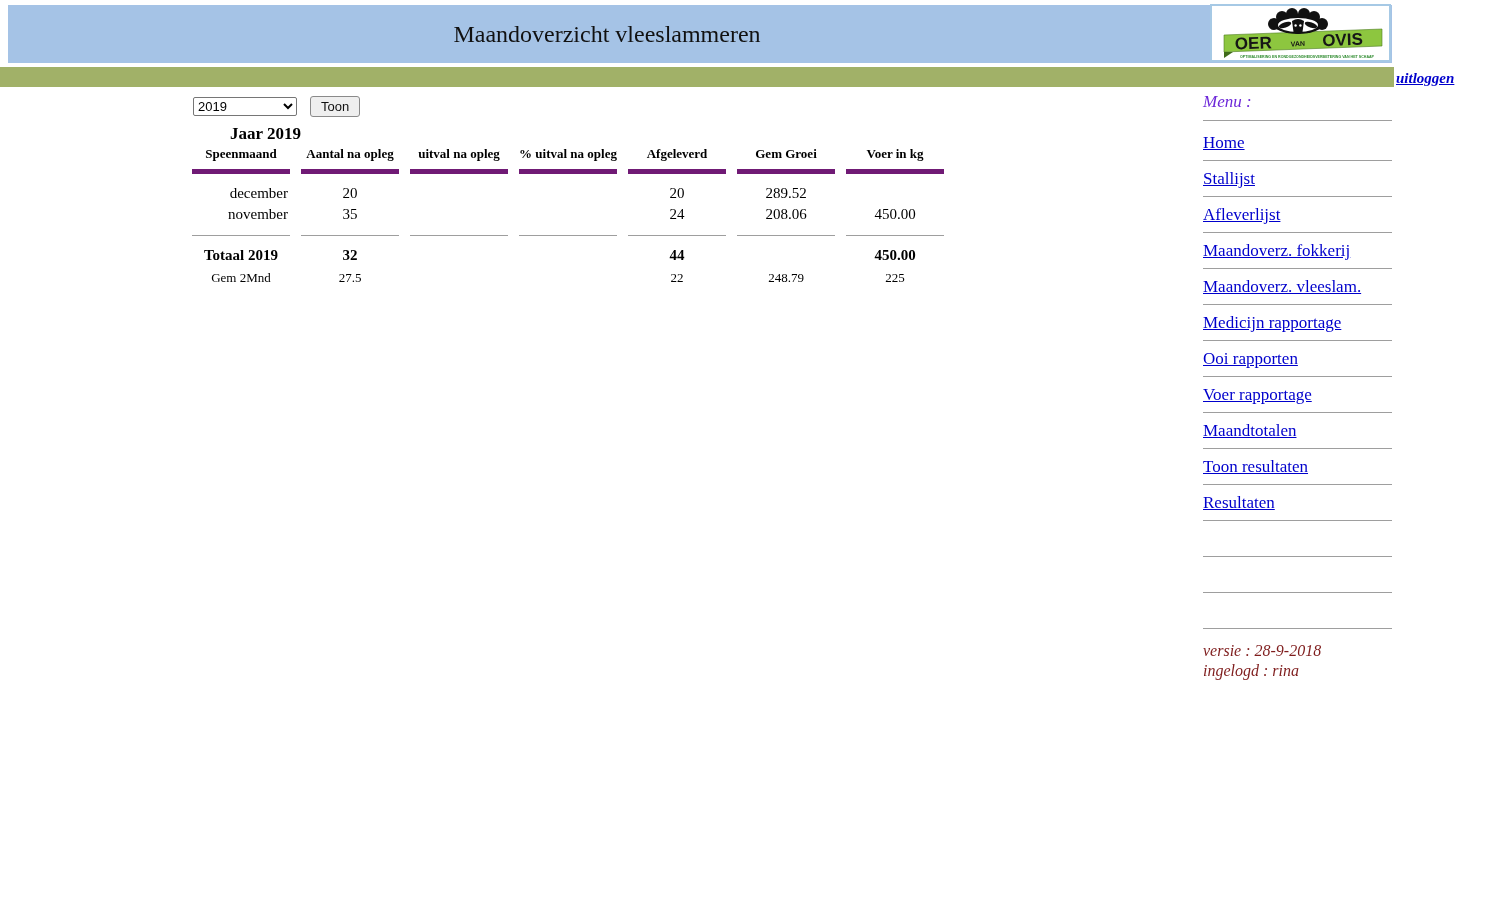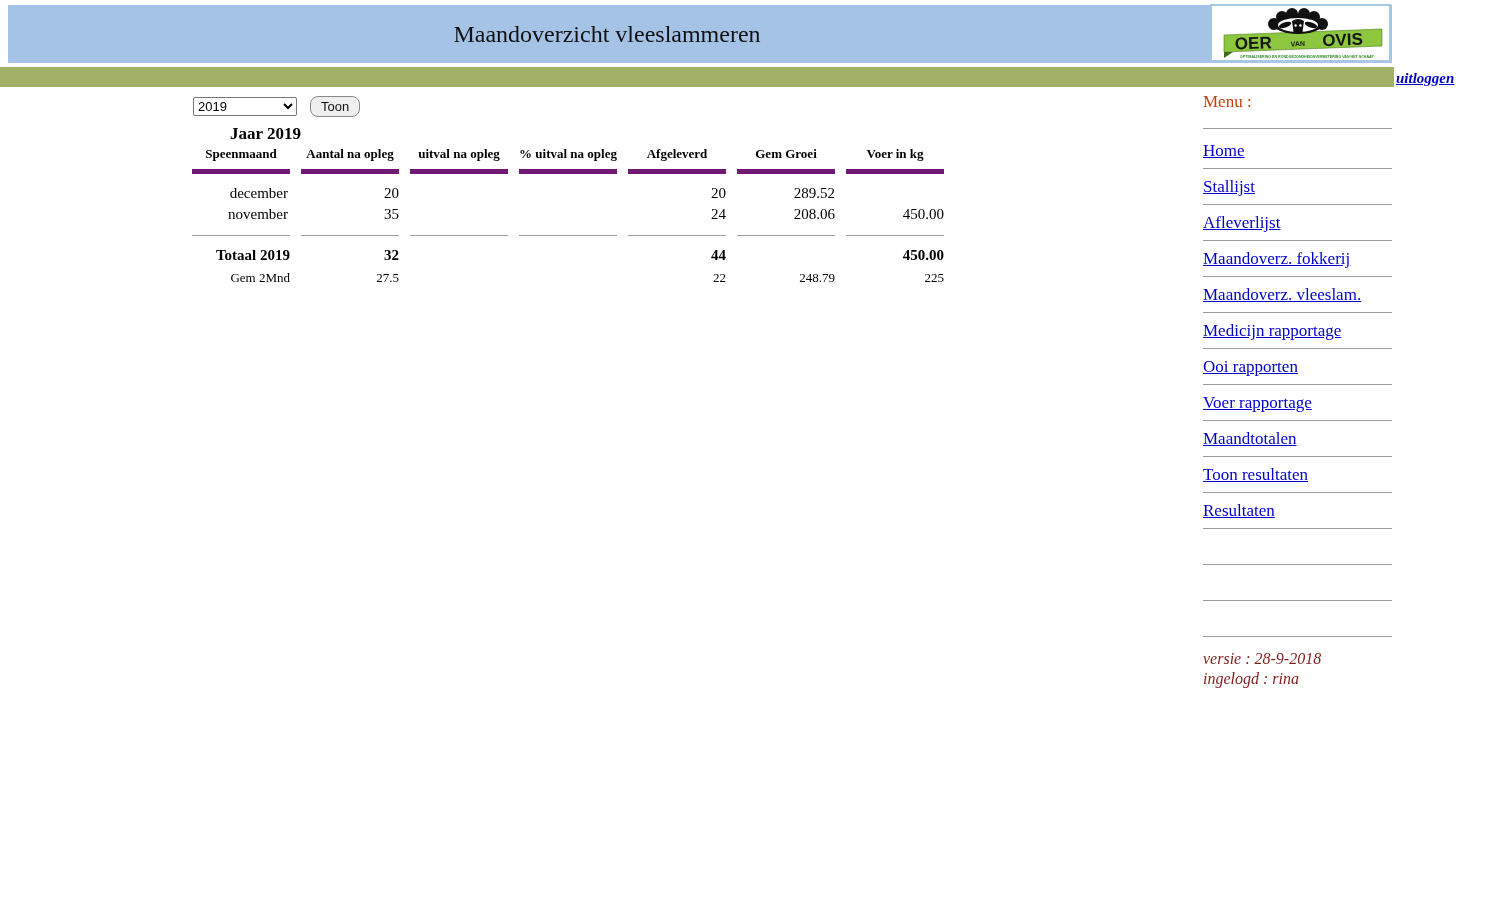--- a/index.html
+++ b/index.html
@@ -21,41 +21,41 @@
                  text-decoration:underline; cursor:pointer; }
 
   
   .controls    { position:absolute; left:193px; top:96px;
                  font-family:"Liberation Sans","DejaVu Sans",sans-serif; }
   .year-select { width:104px; height:19px; font-size:13px;
                  font-family:"Liberation Sans","DejaVu Sans",sans-serif;
                  border:1px solid #767676; border-radius:2px; background:#fff; }
   .toon-btn    { margin-left:13px; height:21px; padding:1px 10px 2px; font-size:13px;
                  font-family:"Liberation Sans","DejaVu Sans",sans-serif;
-                 background:#efefef; border:1px solid #8a8a8a; border-radius:8px;
+                 background:#efefef; border:1px solid #8a8a8a; border-radius:3px;
                  color:#111; cursor:pointer; }
 
   
   .report-caption { position:absolute; left:181px; top:124px; width:120px;
                     text-align:right; font-size:17px; font-weight:bold; }
   .report-table { position:absolute; left:181px; top:146px;
                   border-collapse:separate; border-spacing:11px 0; }
   .report-table th { width:98px; font-size:13px; font-weight:bold; text-align:center;
                      padding:0 0 7px; border-bottom:5px solid #701a75; white-space:nowrap; }
-  .report-table td { width:98px; text-align:right; font-size:15px; line-height:21px;
+  .report-table td { width:98px; text-align:center; font-size:15px; line-height:21px;
                      white-space:nowrap; }
   tr.row-first td  { padding-top:9px; }
   td.month-cell    { text-align:right; padding-right:2px; }
   tr.rule-row td   { height:11px; border-bottom:1px solid #9e9e9e; }
   tr.total-row td  { font-weight:bold; padding-top:9px; }
   tr.avg-row td    { font-size:13px; line-height:18px; padding-top:3px; }
 
   
   .menu { position:absolute; left:1203px; top:90px; width:189px; font-size:17px; }
-  .menu-title { padding:2px 0 16px; border-bottom:1px solid #9e9e9e; color:#c2410c; }
+  .menu-title { padding:2px 0 8px; border-bottom:1px solid #9e9e9e; color:#6d28d9;font-style:italic; }
   .menu-item  { display:block; padding:8px 0 7px; border-bottom:1px solid #9e9e9e; }
   .menu-item.first { padding-top:12px; }
   .menu-item a { color:#0000cc; text-decoration:underline; cursor:pointer; }
   .menu-empty { height:36px; border-bottom:1px solid #9e9e9e; }
   .menu-footer { margin-top:12px; font-size:16px; font-style:italic; color:#7f1d1d;
                  line-height:20px; }
 </style>
 </head>
 <body>
 

